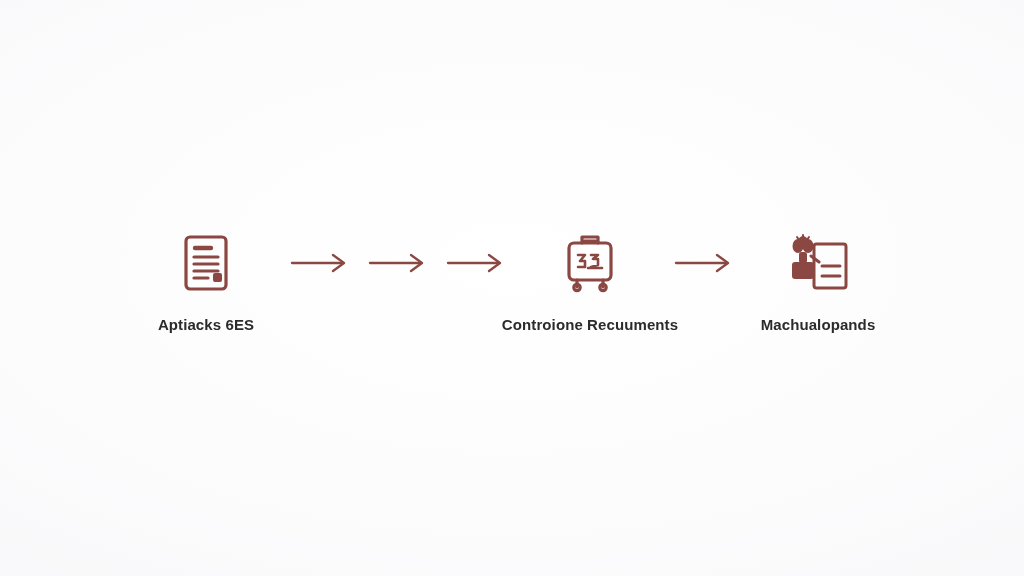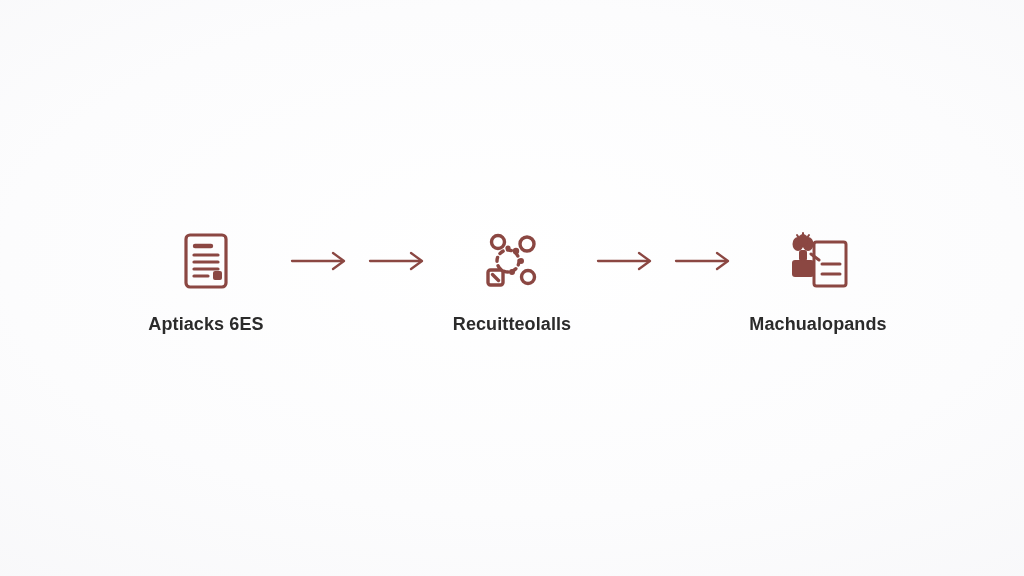--- a/index.html
+++ b/index.html
@@ -36,21 +36,21 @@
     width: 150px;
   }
   .icon-box {
     height: 62px;
     display: flex;
     align-items: center;
     justify-content: center;
   }
   .step-label {
     margin-top: 22px;
-    font-size: 18px;
+    font-size: 15px;
     font-weight: 700;
     color: #2b2b2b;
     letter-spacing: 0.1px;
     text-align: center;
     white-space: nowrap;
   }
   .arrow {
     width: 78px;
     height: 62px;
     display: flex;
@@ -96,51 +96,51 @@
 
     <div class="arrow">
       <svg width="62" height="22" viewBox="0 0 62 22">
         <g fill="none" stroke="#8b4742" stroke-width="2.3" stroke-linecap="round" stroke-linejoin="round">
           <line x1="3" y1="11" x2="53" y2="11"></line>
           <polyline points="44,3 55,11 44,19"></polyline>
         </g>
       </svg>
     </div>
 
-    <div class="step">
-      <div class="icon-box">
-        <svg width="60" height="62" viewBox="0 0 60 62">
-          <g fill="none" stroke="#8b4742" stroke-width="3.4" stroke-linecap="round" stroke-linejoin="round">
-            <circle cx="16" cy="12" r="6.5"></circle>
-            <circle cx="45" cy="14" r="7"></circle>
-            <circle cx="46" cy="47" r="6.5"></circle>
-            <circle cx="26" cy="31" r="11" stroke-dasharray="4 4.5"></circle>
-            <rect x="6" y="40" width="15" height="15" rx="2.5"></rect>
-            <path d="M10.5 44.5 L16.5 50.5"></path>
-          </g>
-          <g fill="#8b4742">
-            <circle cx="34" cy="21" r="3.2"></circle>
-            <circle cx="39" cy="31" r="3"></circle>
-            <circle cx="30" cy="42" r="3"></circle>
-            <circle cx="26" cy="18" r="2.6"></circle>
-          </g>
-        </svg>
-      </div>
-      <div class="step-label">Recuitteolalls</div>
-    </div>
 
     <div class="arrow">
       <svg width="62" height="22" viewBox="0 0 62 22">
         <g fill="none" stroke="#8b4742" stroke-width="2.3" stroke-linecap="round" stroke-linejoin="round">
           <line x1="3" y1="11" x2="53" y2="11"></line>
           <polyline points="44,3 55,11 44,19"></polyline>
         </g>
       </svg>
     </div>
 
+    <div class="step">
+      <div class="icon-box">
+        <svg width="60" height="62" viewBox="0 0 60 62">
+          <g fill="none" stroke="#8b4742" stroke-width="3.2" stroke-linecap="round" stroke-linejoin="round">
+            <path d="M22 11 L22 5 L38 5 L38 11"></path>
+            <line x1="24" y1="9" x2="36" y2="9"></line>
+            <rect x="9" y="11" width="42" height="37" rx="5"></rect>
+            <path d="M17 48 L17 55"></path>
+            <path d="M43 48 L43 55"></path>
+            <circle cx="17" cy="55.5" r="3.2"></circle>
+            <circle cx="43" cy="55.5" r="3.2"></circle>
+          </g>
+          <g fill="none" stroke="#8b4742" stroke-width="2.6" stroke-linecap="round" stroke-linejoin="round">
+            <path d="M18 23 L25 23 L20 29 L25 29 L25 35 L18 35"></path>
+            <path d="M31 23 L38 23 L33 27 L38 27 L38 33 L31 35"></path>
+            <path d="M28 36 L42 36"></path>
+          </g>
+        </svg>
+      </div>
+      <div class="step-label">Controione Recuuments</div>
+    </div>
 
     <div class="arrow">
       <svg width="62" height="22" viewBox="0 0 62 22">
         <g fill="none" stroke="#8b4742" stroke-width="2.3" stroke-linecap="round" stroke-linejoin="round">
           <line x1="3" y1="11" x2="53" y2="11"></line>
           <polyline points="44,3 55,11 44,19"></polyline>
         </g>
       </svg>
     </div>
 

